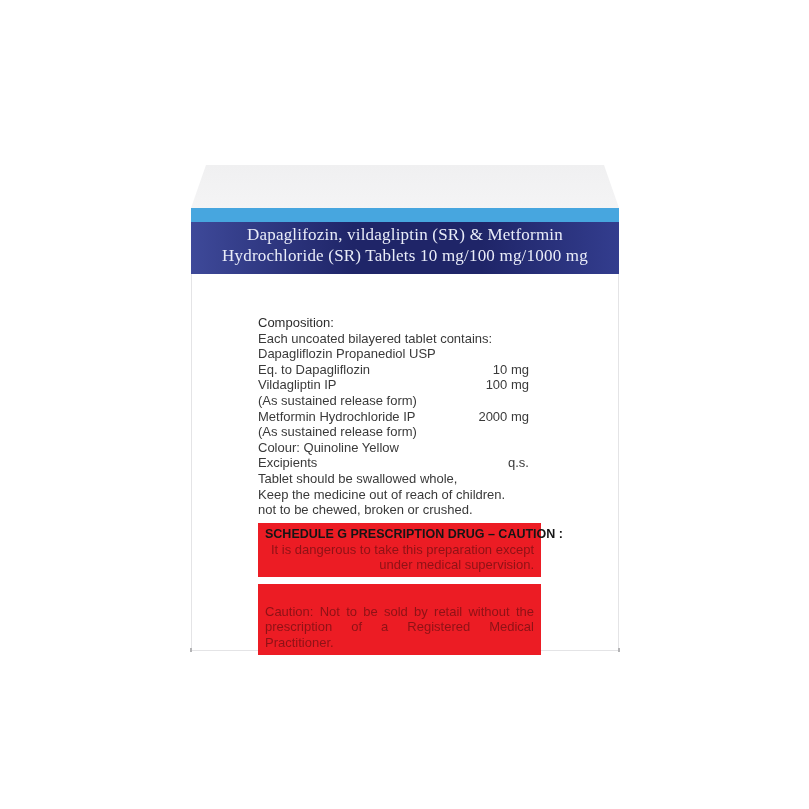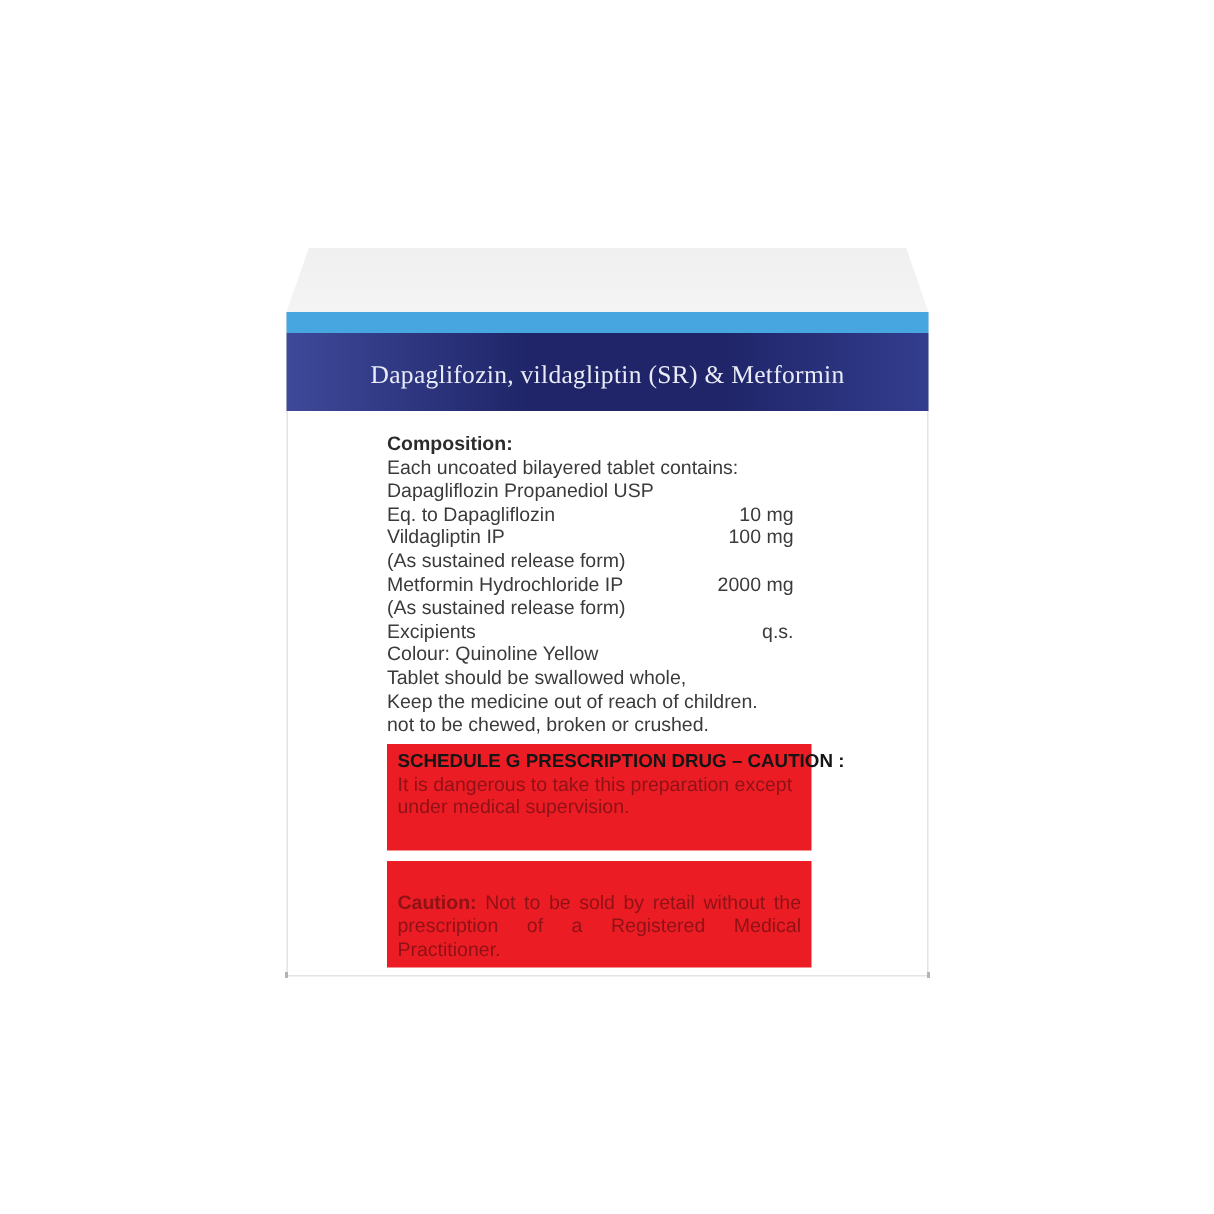--- a/index.html
+++ b/index.html
@@ -49,21 +49,20 @@
   .navy-band {
     height: 50px;
     margin: 0 -1px;
     background: linear-gradient(to right,
       var(--band-navy-left) 0%,
       var(--band-navy-center) 38%,
       var(--band-navy-center) 68%,
       var(--band-navy-right) 100%);
     display: flex;
     flex-direction: column;
-    justify-content: center;
     padding-top: 2px;
   }
   .navy-band .title-line {
     font-family: "Liberation Serif", "DejaVu Serif", serif;
     font-size: 17px;
     line-height: 21px;
     text-align: center;
     color: var(--band-text);
     letter-spacing: 0.2px;
     white-space: nowrap;
@@ -73,39 +72,40 @@
     color: var(--body-text);
     font-size: 13px;
     line-height: 15.6px;
   }
   .comp-row {
     display: flex;
     justify-content: space-between;
     width: 271px;
     text-align: right;
   }
-  .bold { font-weight: bold; color: #2c2c2c; }
+  .bold { font-weight: normal; color: #2c2c2c; margin-top: 27px; }
   .warning-box {
     box-sizing: border-box;
     width: 283px;
     background: var(--warning-red);
     color: var(--warning-text);
-    padding: 4px 7px 22px 7px;
+    padding: 4px 7px 5px 7px;
   }
   .warning-box.schedule { margin-top: 5px; }
   .warning-box .warn-heading {
     color: var(--warning-heading);
     font-weight: bold;
     font-size: 12.5px;
     line-height: 15px;
     white-space: nowrap;
   }
   .warning-box .warn-line {
     font-size: 13px;
     line-height: 15.2px;
+    text-align: right;
   }
   .warning-box.retail {
     margin-top: 7px;
     font-size: 13px;
     line-height: 15.2px;
     text-align: justify;
     padding: 20px 7px 5px 7px;
   }
   .warning-box.retail .caution-label { color: var(--warning-text); }
 </style>
@@ -116,20 +116,21 @@
   <div class="carton">
 
     <div class="flap"></div>
 
     <div class="panel">
 
       <div class="stripe"></div>
 
       <div class="navy-band">
         <div class="title-line">Dapaglifozin, vildagliptin (SR) &amp; Metformin</div>
+        <div class="title-line">Hydrochloride (SR) Tablets 10 mg/100 mg/1000 mg</div>
       </div>
 
       <div class="content">
 
         <div class="bold">Composition:</div>
         <div>Each uncoated bilayered tablet contains:</div>
 
         <div class="comp-row">
           <span>Dapagliflozin Propanediol USP</span>
           <span></span>
@@ -148,26 +149,26 @@
         </div>
         <div class="comp-row">
           <span>Metformin Hydrochloride IP</span>
           <span>2000 mg</span>
         </div>
         <div class="comp-row">
           <span>(As sustained release form)</span>
           <span></span>
         </div>
         <div class="comp-row">
+          <span>Colour: Quinoline Yellow</span>
+          <span></span>
+        </div>
+        <div class="comp-row">
           <span>Excipients</span>
           <span>q.s.</span>
-        </div>
-        <div class="comp-row">
-          <span>Colour: Quinoline Yellow</span>
-          <span></span>
         </div>
 
 
         <div>Tablet should be swallowed whole,</div>
         <div>Keep the medicine out of reach of children.</div>
         <div>not to be chewed, broken or crushed.</div>
 
         <div class="warning-box schedule">
           <div class="warn-heading">SCHEDULE G PRESCRIPTION DRUG – CAUTION :</div>
           <div class="warn-line">It is dangerous to take this preparation except</div>

